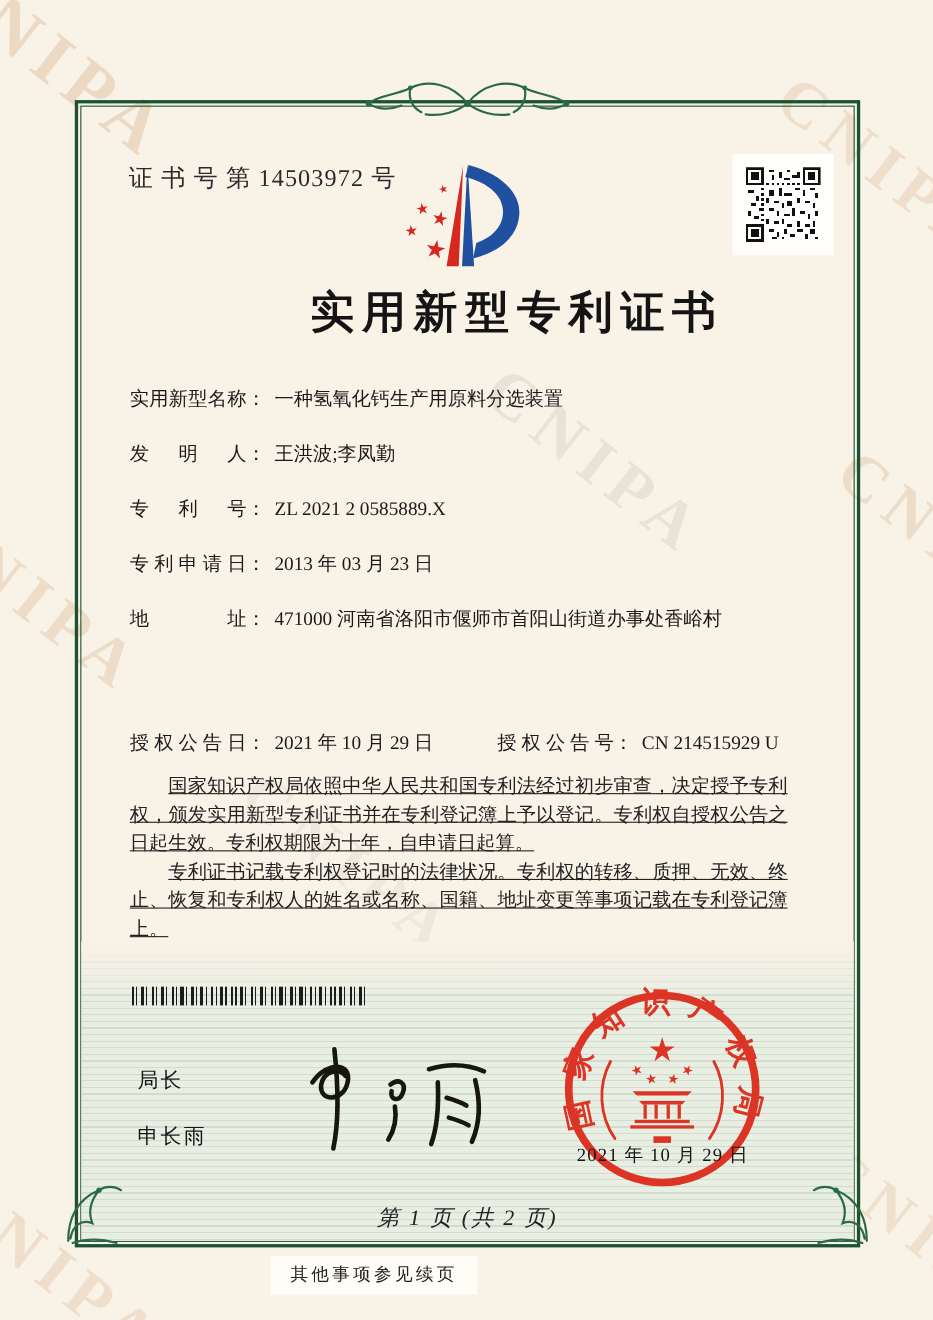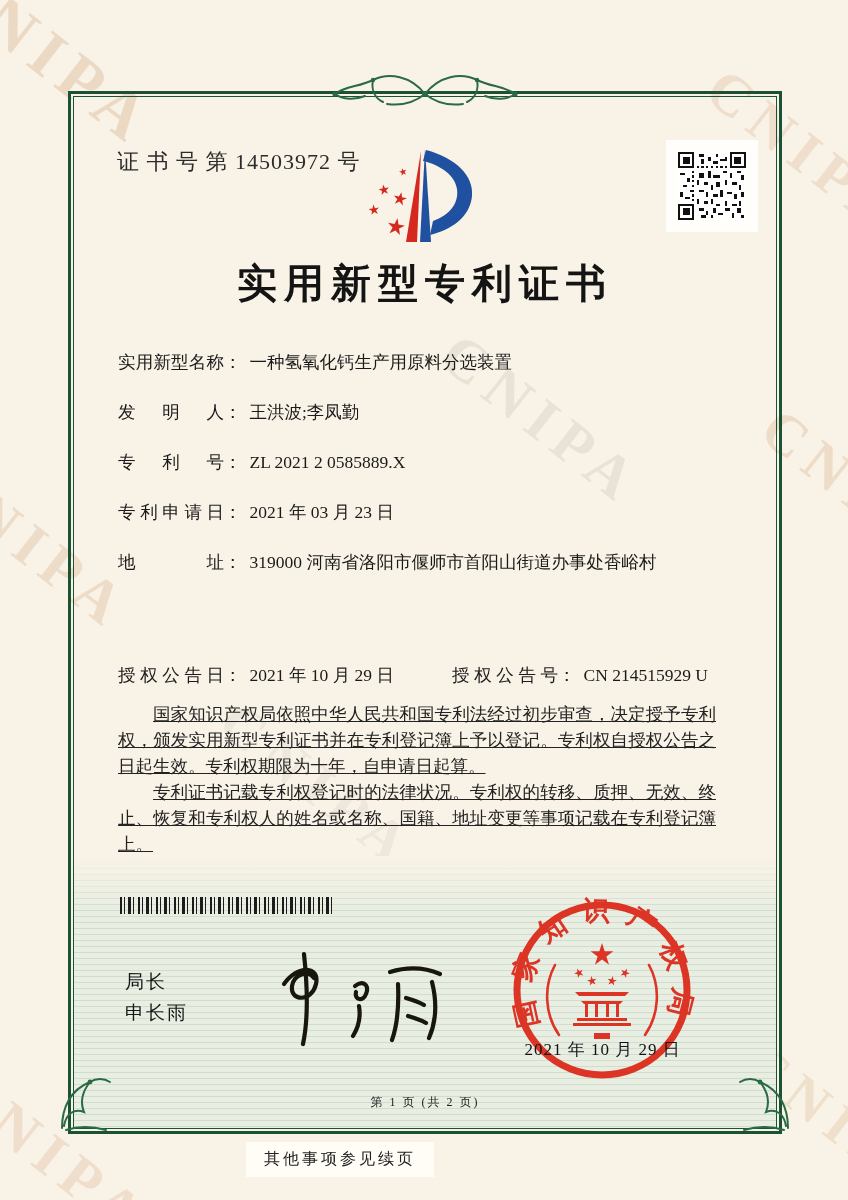--- a/index.html
+++ b/index.html
@@ -37,21 +37,21 @@
   .ornament{left:315px;top:66px;}
   .corner-l{left:56px;top:1068px;}
   .corner-r{left:738px;top:1068px;transform:scaleX(-1);}
 
   .cert-no{left:117px;top:147px;font-size:22px;letter-spacing:1px;color:#2b2b2b;}
   .logo{left:360px;top:142px;}
   .qr{left:666px;top:140px;width:92px;height:92px;background:#fffefb;
       display:flex;align-items:center;justify-content:center;}
   .title{
     left:68px;top:256px;width:714px;text-align:center;
-    font-size:40px;font-weight:bold;letter-spacing:7px;color:#141414;
+    font-size:40px;font-weight:bold;letter-spacing:7px;color:#141414;padding-left:45px;
   }
 
   .fields{left:118px;top:350px;width:600px;font-size:17.5px;}
   .field{height:50px;}
   .flabel{display:inline-block;width:106px;text-align:justify;text-align-last:justify;vertical-align:top;}
   .fcolon{margin-right:8px;}
   .grant{top:663px;font-size:17.5px;}
   .g1{left:118px;}
   .g2{left:452px;}
 
@@ -72,26 +72,26 @@
   .barcode{
     left:120px;top:897px;width:216px;height:17px;
     background:repeating-linear-gradient(90deg,
       #1c1c1c 0 2px, transparent 2px 4px,
       #1c1c1c 4px 5px, transparent 5px 8px,
       #1c1c1c 8px 11px, transparent 11px 13px,
       #1c1c1c 13px 14px, transparent 14px 18px);
   }
 
   .director{left:125px;top:969px;font-size:19px;color:#161616;}
-  .director div{margin-bottom:5px;letter-spacing:2px;}
+  .director div{margin-bottom:25px;letter-spacing:2px;}
   .signature{left:258px;top:944px;}
   .seal{left:507px;top:895px;opacity:0.94;}
   .seal-date{left:505px;top:1038px;width:195px;text-align:center;
              font-size:17px;color:#141414;letter-spacing:1px;}
-  .page-info{left:68px;top:1094px;width:714px;text-align:center;font-size:12px;color:#222;letter-spacing:2px;}
+  .page-info{left:68px;top:1094px;width:714px;text-align:center;font-size:20px;color:#222;letter-spacing:2px;font-style:italic;}
   .cont-note{left:0;top:1142px;width:680px;text-align:center;}
   .cont-note span{display:inline-block;background:#fffdf6;padding:7px 18px;font-size:16px;letter-spacing:3px;color:#222;}
 </style>
 </head>
 <body>
 
 <div class="wm wm1">CNIPA</div>
 <div class="wm wm2">CNIPA</div>
 <div class="wm wm3">CNIPA</div>
 <div class="wm wm4">CNIPA</div>
@@ -197,24 +197,24 @@
   <div class="field">
     <span class="flabel">实用新型名称</span><span class="fcolon">：</span><span class="fvalue">一种氢氧化钙生产用原料分选装置</span>
   </div>
   <div class="field">
     <span class="flabel">发明人</span><span class="fcolon">：</span><span class="fvalue">王洪波;李凤勤</span>
   </div>
   <div class="field">
     <span class="flabel">专利号</span><span class="fcolon">：</span><span class="fvalue">ZL 2021 2 0585889.X</span>
   </div>
   <div class="field">
-    <span class="flabel">专利申请日</span><span class="fcolon">：</span><span class="fvalue">2021 年 03 月 23 日</span>
-  </div>
-  <div class="field">
-    <span class="flabel">地址</span><span class="fcolon">：</span><span class="fvalue">319000 河南省洛阳市偃师市首阳山街道办事处香峪村</span>
+    <span class="flabel">专利申请日</span><span class="fcolon">：</span><span class="fvalue">2013 年 03 月 23 日</span>
+  </div>
+  <div class="field">
+    <span class="flabel">地址</span><span class="fcolon">：</span><span class="fvalue">471000 河南省洛阳市偃师市首阳山街道办事处香峪村</span>
   </div>
 </div>
 
 <div class="abs grant g1">
   <span class="flabel">授权公告日</span><span class="fcolon">：</span><span class="fvalue">2021 年 10 月 29 日</span>
 </div>
 <div class="abs grant g2">
   <span class="flabel">授权公告号</span><span class="fcolon">：</span><span class="fvalue">CN 214515929 U</span>
 </div>
 

